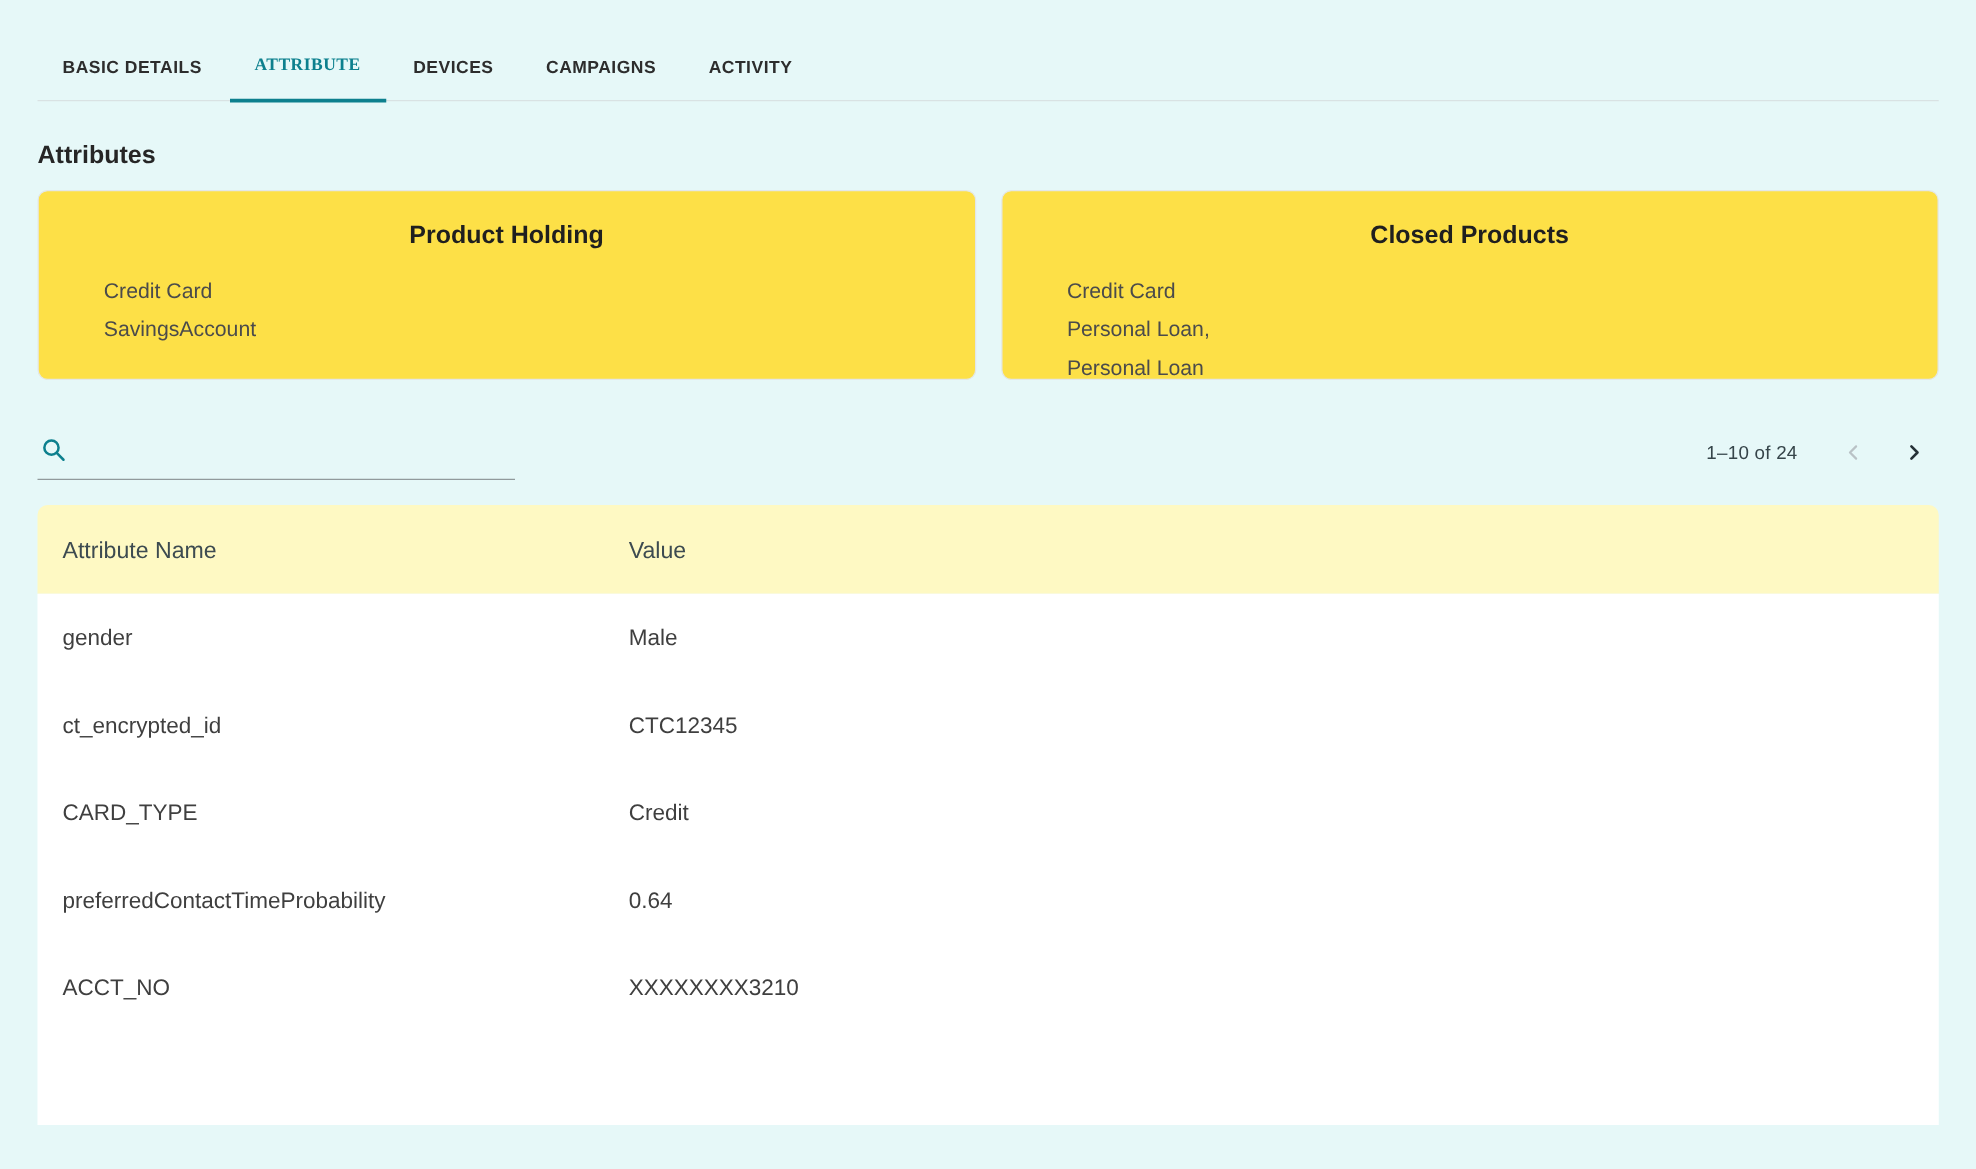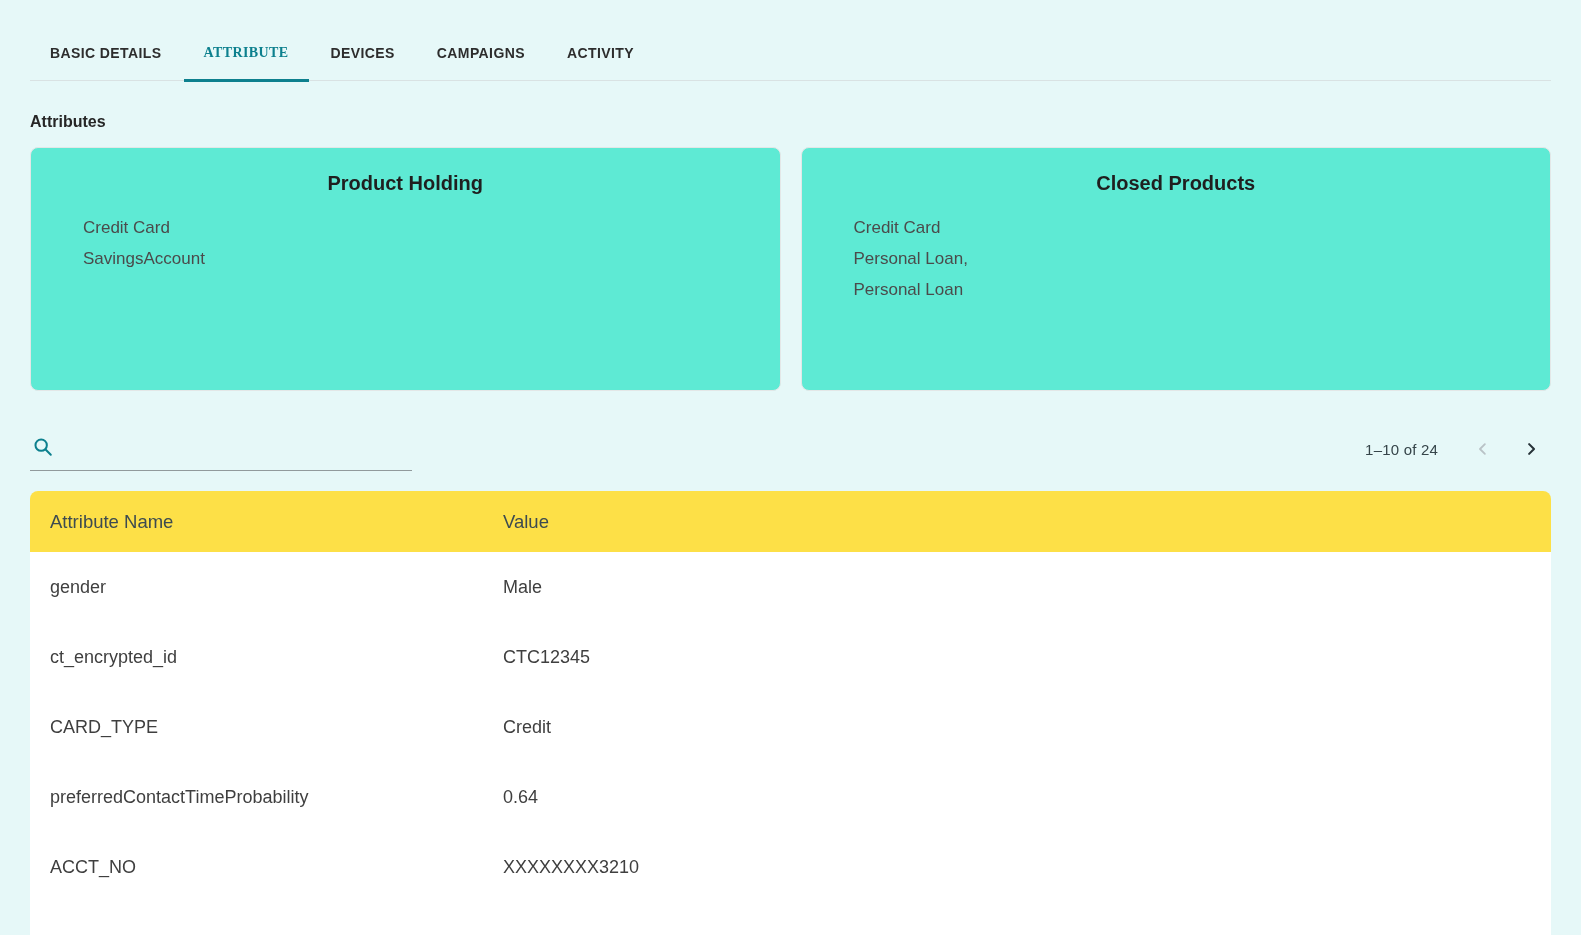--- a/index.html
+++ b/index.html
@@ -33,35 +33,35 @@
   .tab.active {
     color: #0d808e;
     border-bottom-color: #0d808e;
     font-family: Liberation Serif, serif;
   }
   .tab + .tab { margin-left: 2px; }
 
   
   .section-heading {
     margin: 32px 0 0 30px;
-    font-size: 16px;
+    font-size: 20px;
     font-weight: 700;
     color: #262626;
   }
 
   
   .cards-row {
     margin: 16px 30px 0 30px;
     display: flex;
     gap: 20px;
   }
   .card {
     flex: 1 1 0;
-    height: 244px;
-    background: #5eead4;
+    height: 152px;
+    background: #fde047;
     border: 1px solid #e3e7e7;
     border-radius: 8px;
     padding-top: 24px;
   }
   .card-title {
     text-align: center;
     font-size: 20px;
     font-weight: 700;
     color: #1f1f1f;
   }
@@ -121,22 +121,22 @@
   }
   .icon-btn + .icon-btn { margin-left: 8px; }
   .icon-btn:disabled { cursor: default; }
 
   
   .attr-table { margin: 20px 30px 0 30px; }
   .attr-table-header {
     display: grid;
     grid-template-columns: 453px 1fr;
     align-items: center;
-    height: 61px;
-    background: #fde047;
+    height: 71px;
+    background: #fef9c3;
     border-radius: 8px 8px 0 0;
     padding-left: 20px;
     font-size: 18.5px;
     color: #3d4b50;
   }
   .attr-table-body {
     background: #ffffff;
     min-height: 425px;
   }
   .attr-row {

